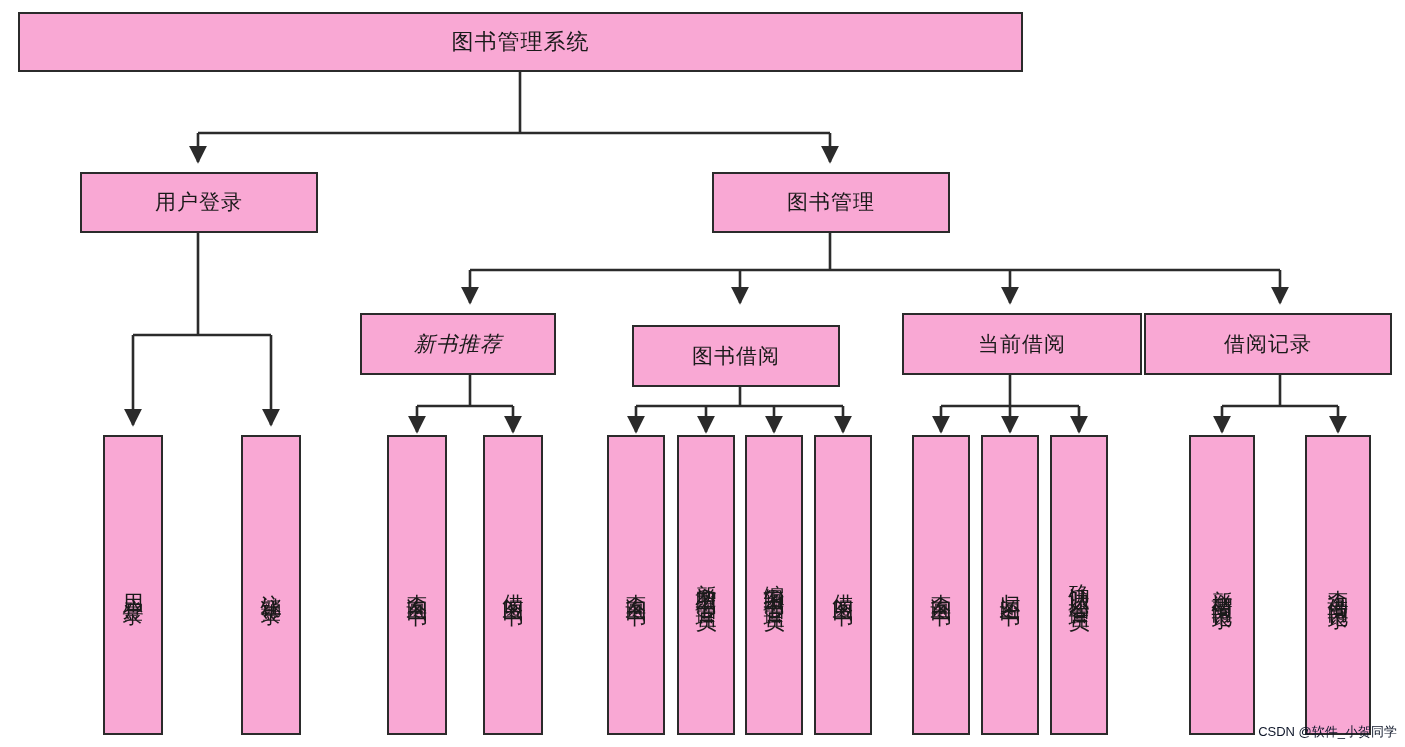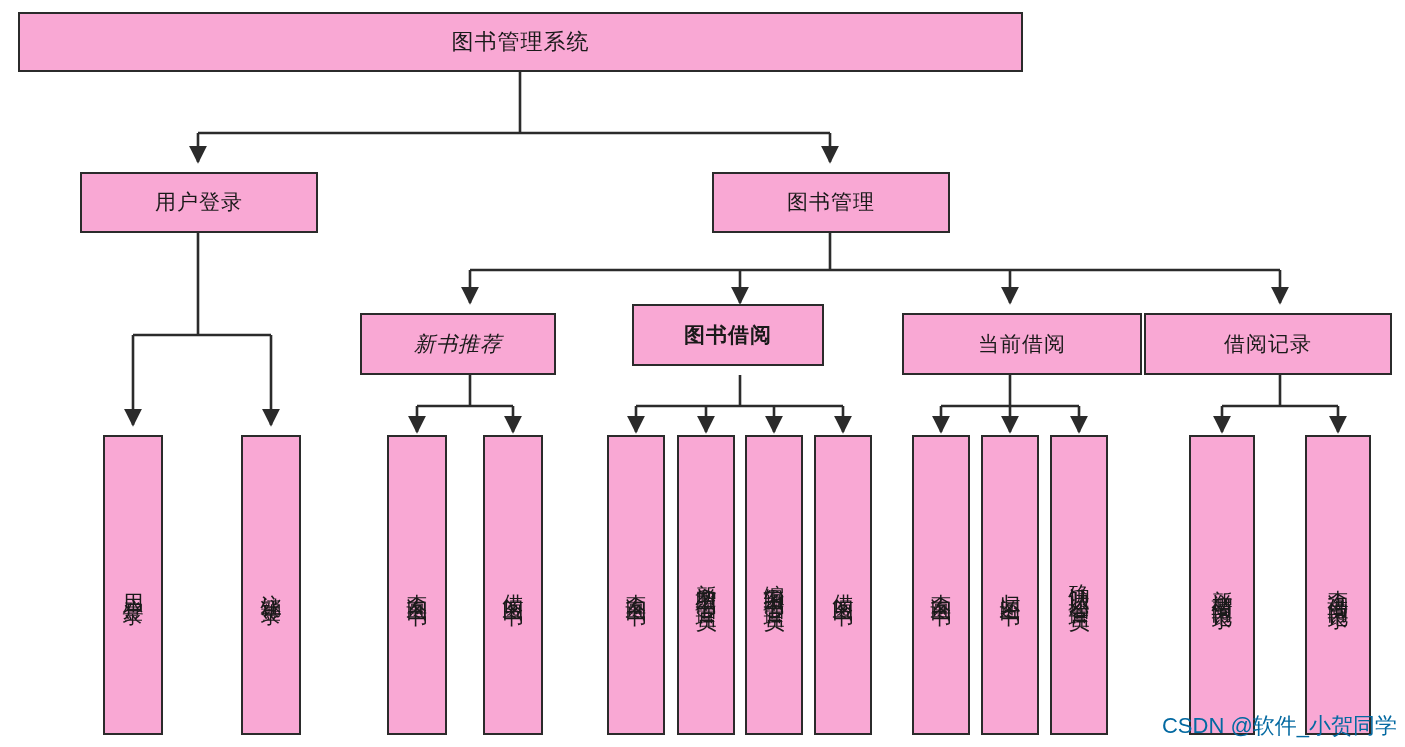--- a/index.html
+++ b/index.html
@@ -47,22 +47,22 @@
     padding:6px 0;
   }
   .node.v .vtxt{
     writing-mode:vertical-rl;
     text-orientation:upright;
     white-space:nowrap;
   }
   #watermark{
     position:absolute;
     right:8px;bottom:6px;
-    font-size:22px;
-    color:#0369a1;
+    font-size:13px;
+    color:#0f172a;
     z-index:3;
     white-space:nowrap;
     user-select:none;
   }
 </style>
 </head>
 <body>
 
 <div id="diagram">
 
@@ -115,21 +115,21 @@
       <path d="M 1338 406 L 1338 432" marker-end="url(#arrow)"></path>
     </g>
   </svg>
 
   <div class="node h root" style="left:18px;top:12px;width:1005px;height:60px;">图书管理系统</div>
 
   <div class="node h" style="left:80px;top:172px;width:238px;height:61px;">用户登录</div>
   <div class="node h" style="left:712px;top:172px;width:238px;height:61px;">图书管理</div>
 
   <div class="node h" style="left:360px;top:313px;width:196px;height:62px;font-style:italic;">新书推荐</div>
-  <div class="node h" style="left:632px;top:304px;width:192px;height:62px;font-weight:bold;">图书借阅</div>
+  <div class="node h" style="left:632px;top:325px;width:208px;height:62px;">图书借阅</div>
   <div class="node h" style="left:902px;top:313px;width:240px;height:62px;">当前借阅</div>
   <div class="node h" style="left:1144px;top:313px;width:248px;height:62px;">借阅记录</div>
 
   <div class="node v" style="left:103px;top:435px;width:60px;height:300px;">
     <span class="vtxt">用户登录</span>
   </div>
   <div class="node v" style="left:241px;top:435px;width:60px;height:300px;">
     <span class="vtxt">注销登录</span>
   </div>
 

